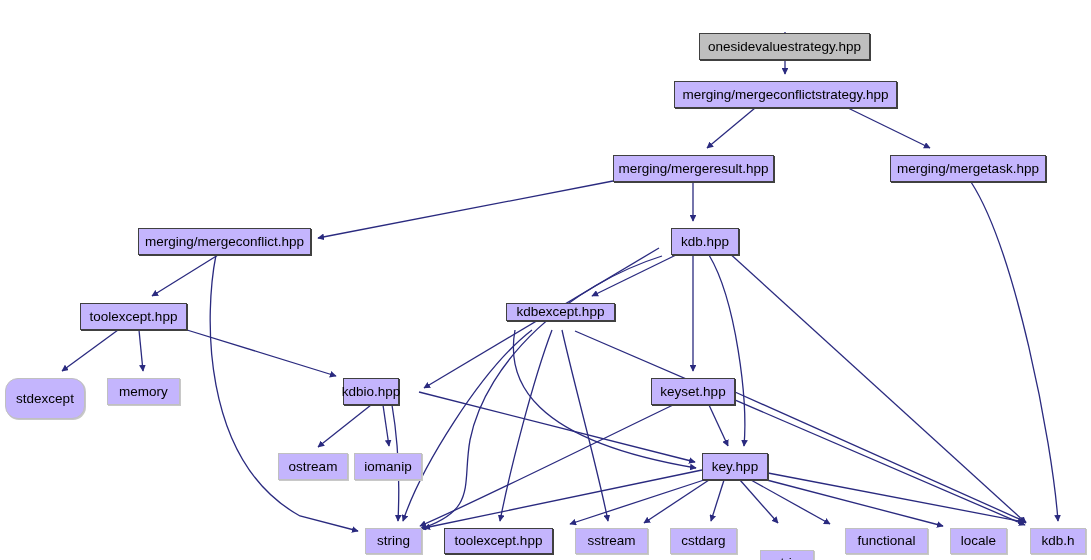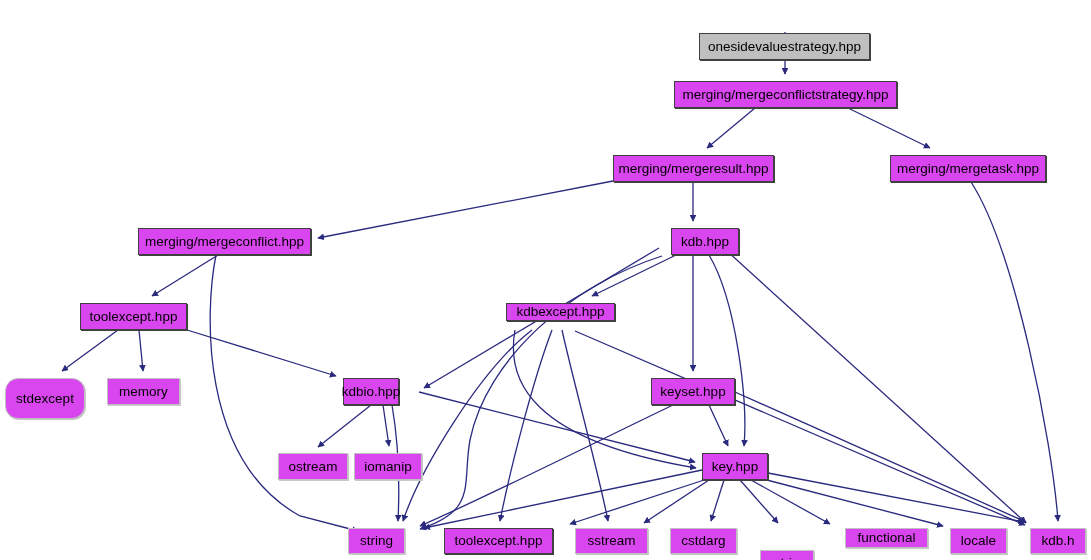--- a/index.html
+++ b/index.html
@@ -26,21 +26,21 @@
   .node {
     position: absolute;
     box-sizing: border-box;
     display: flex;
     align-items: center;
     justify-content: center;
     font-size: 13.5px;
     line-height: 1;
     color: #000000;
     white-space: nowrap;
-    background: #d946ef;
+    background: #c4b5fd;
     border: 1px solid #c0c0c0;
     z-index: 5;
   }
   .node.strong {
     border: 1px solid #404040;
     box-shadow: 1px 1px 0 0 #404040;
   }
   .node.root {
     background: #bfbfbf;
     border: 1px solid #404040;
@@ -111,23 +111,23 @@
       <div class="node strong" style="left: 659px; top: 228px; width: 68px; height: 27px; margin-left: 12px;">kdb.hpp</div>
       <div class="node strong" style="left: 80px; top: 303px; width: 107px; height: 27px;">toolexcept.hpp</div>
       <div class="node strong" style="left: 506px; top: 303px; width: 109px; height: 18px;">kdbexcept.hpp</div>
       <div class="node lite" style="left: 5px; top: 378px; width: 80px; height: 41px; border-radius: 13px;">stdexcept</div>
       <div class="node lite" style="left: 107px; top: 378px; width: 73px; height: 27px;">memory</div>
       <div class="node strong" style="left: 343px; top: 378px; width: 56px; height: 27px;">kdbio.hpp</div>
       <div class="node strong" style="left: 651px; top: 378px; width: 84px; height: 27px;">keyset.hpp</div>
       <div class="node lite" style="left: 263px; top: 453px; width: 70px; height: 27px; margin-left: 15px;">ostream</div>
       <div class="node lite" style="left: 354px; top: 453px; width: 68px; height: 27px;">iomanip</div>
       <div class="node strong" style="left: 702px; top: 453px; width: 66px; height: 27px;">key.hpp</div>
-      <div class="node lite" style="left: 348px; top: 528px; width: 57px; height: 26px;">string</div>
+      <div class="node lite" style="left: 365px; top: 528px; width: 57px; height: 26px;">string</div>
       <div class="node strong" style="left: 444px; top: 528px; width: 109px; height: 26px;">toolexcept.hpp</div>
       <div class="node lite" style="left: 575px; top: 528px; width: 73px; height: 26px;">sstream</div>
       <div class="node lite" style="left: 670px; top: 528px; width: 67px; height: 26px;">cstdarg</div>
       <div class="node lite" style="left: 760px; top: 550px; width: 54px; height: 26px;">cstring</div>
-      <div class="node lite" style="left: 845px; top: 528px; width: 83px; height: 20px;">functional</div>
+      <div class="node lite" style="left: 845px; top: 528px; width: 83px; height: 26px;">functional</div>
       <div class="node lite" style="left: 950px; top: 528px; width: 57px; height: 26px;">locale</div>
       <div class="node lite" style="left: 1030px; top: 528px; width: 56px; height: 26px;">kdb.h</div>
     </div>
 
 </div>
 
 </body></html>

